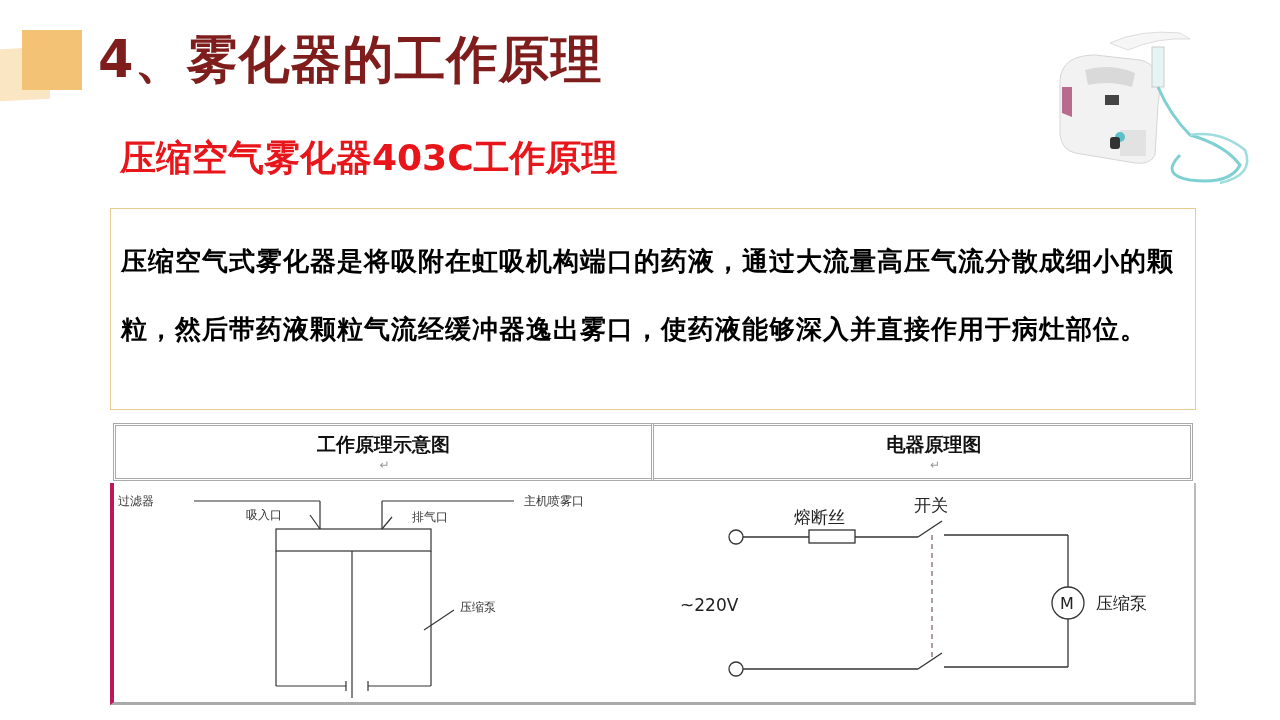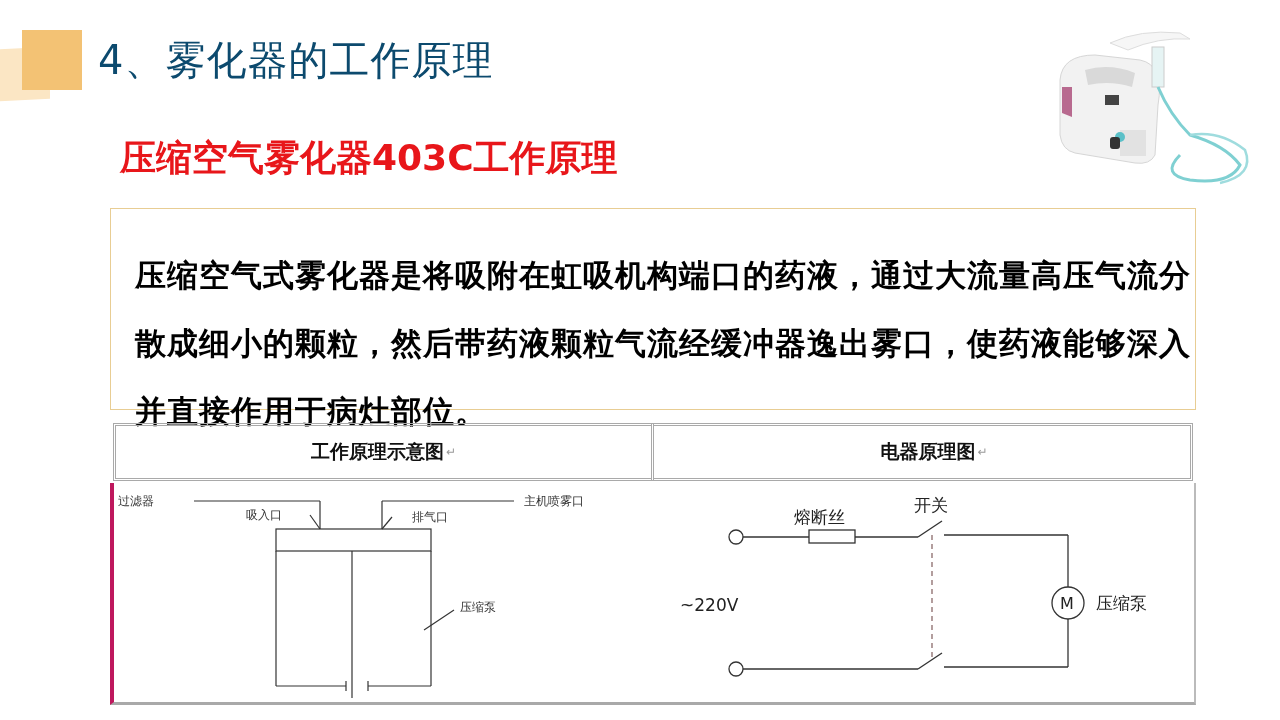--- a/index.html
+++ b/index.html
@@ -1,33 +1,33 @@
 <!DOCTYPE html>
 <html><head>
 <meta charset="utf-8">
 <style>
   html, body { margin:0; padding:0; }
   body { width:1280px; height:720px; position:relative; overflow:hidden; background:#ffffff;
          font-family:"DejaVu Sans", "Liberation Sans", sans-serif; }
   .deco-back { position:absolute; left:0; top:48px; width:50px; height:52px; background:#fbe6c4;
                transform:skewY(-3deg); }
   .deco-front { position:absolute; left:22px; top:30px; width:60px; height:60px; background:#f3c274; }
-  .title { position:absolute; left:98px; top:30px; font-size:40px; font-weight:normal; color:#0c4a6e;
+  .title { position:absolute; left:98px; top:30px; font-size:51px; font-weight:bold; color:#7f1d1d;
            letter-spacing:1px; line-height:60px; }
   .photo { position:absolute; left:1040px; top:25px; width:220px; height:170px; }
   .subtitle { position:absolute; left:120px; top:132px; font-size:36px; font-weight:bold; color:#e8161a;
               line-height:52px; }
   .textbox { position:absolute; left:110px; top:208px; width:1086px; height:202px;
              border:1px solid #e8cd93; box-sizing:border-box; }
-  .textbox p { margin:14px; position:absolute; left:10px; top:18px; width:1060px; font-size:31px;
+  .textbox p { margin:0; position:absolute; left:10px; top:18px; width:1060px; font-size:26px;
                line-height:68px; color:#000; font-weight:bold; letter-spacing:1px; }
   .table { position:absolute; left:110px; top:423px; width:1086px; height:282px; }
   .hdr { position:absolute; top:0; height:58px; box-sizing:border-box; border:3px double #a9a9a9;
          display:flex; align-items:center; justify-content:center; font-family:Liberation Sans, sans-serif;
-         font-weight:bold; font-size:19px; color:#111; }
+         font-weight:bold; font-size:19px; color:#111;flex-direction:column; }
   .hdr .ret { font-size:12px; color:#999; font-weight:normal; margin-left:2px; }
   .hdr-left { left:3px; width:541px; }
   .hdr-right { left:541px; width:542px;padding-left:24px; }
   .body-area { position:absolute; left:0; top:60px; width:1086px; height:222px;
                border-left:4px solid #be185d; border-right:2px solid #bbb; border-bottom:3px solid #a9a9a9;
                box-sizing:border-box;padding-left:48px; }
   svg text { font-family:"DejaVu Sans", sans-serif; }
 </style>
 </head>
 <body>

